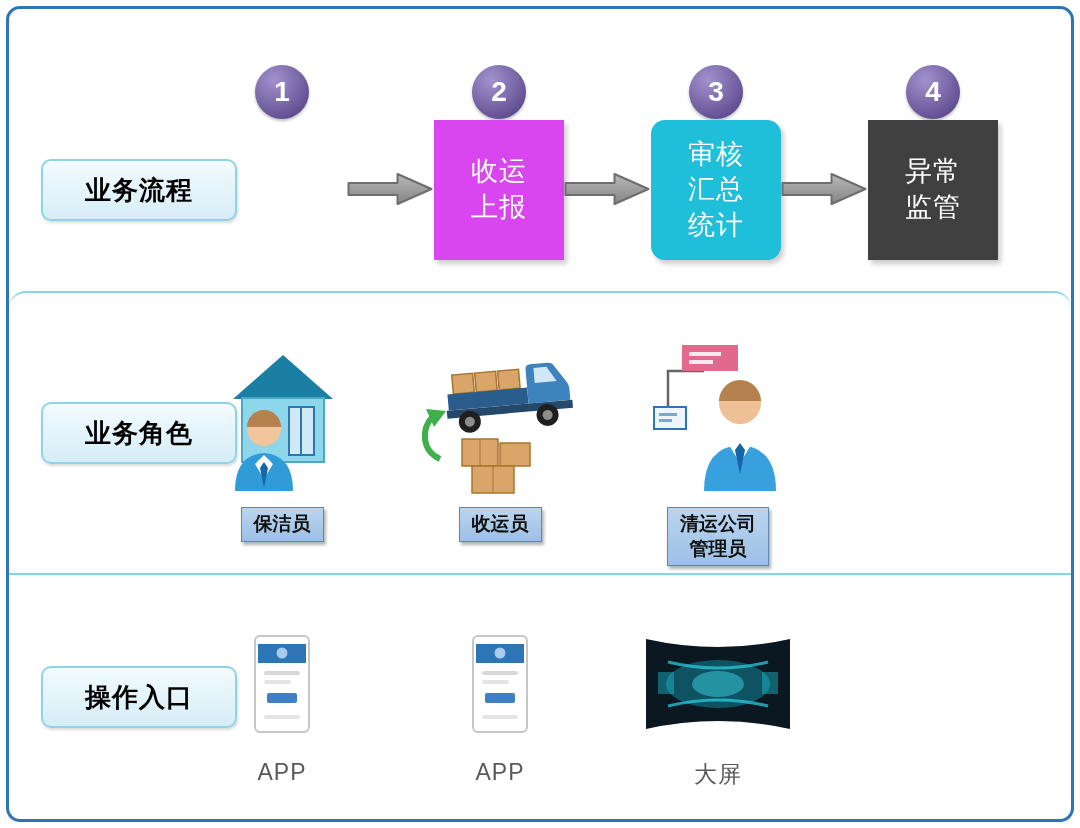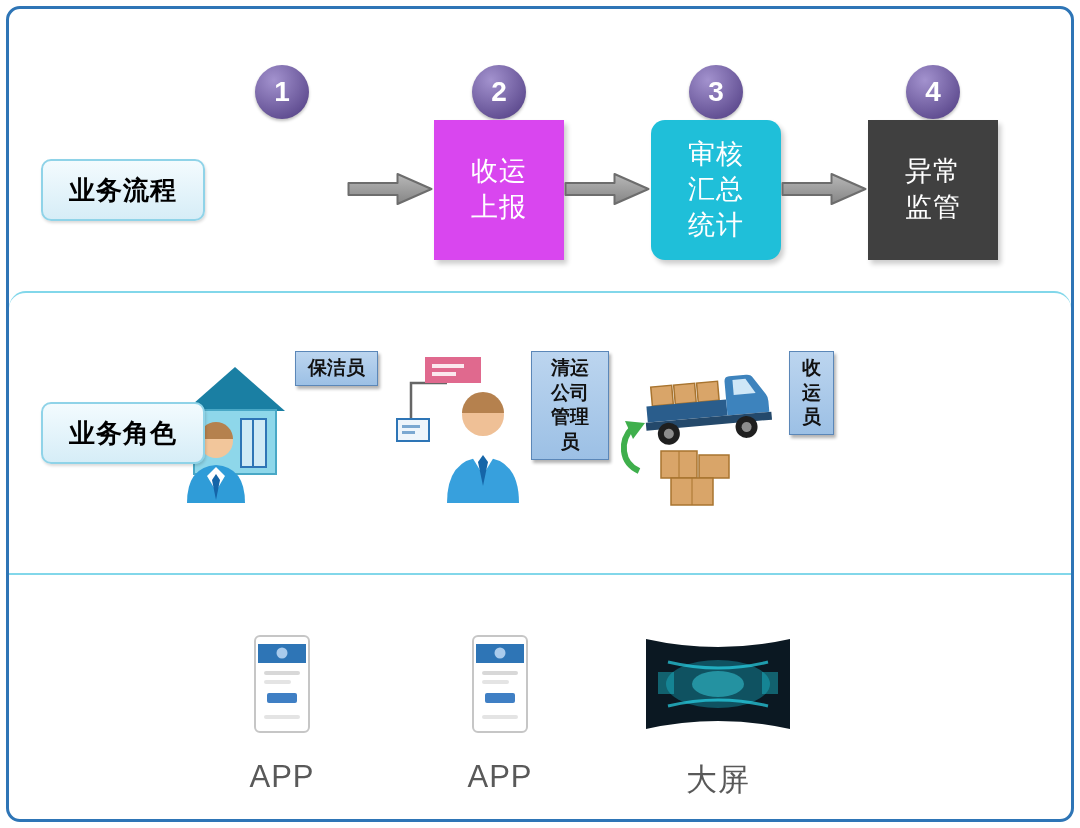--- a/index.html
+++ b/index.html
@@ -8,21 +8,21 @@
     position:absolute; left:6px; top:6px; width:1068px; height:816px;
     border:3px solid #2E75B6; border-radius:14px; background:#fff; overflow:hidden;
     display:flex; flex-direction:column;
   }
   .row { position:relative; }
   .row-process { height:282px; }
   .row-roles   { height:282px; border-top:2px solid #82D7EA;border-radius:17px; }
   .row-entries { flex:1;        border-top:2px solid #82D7EA; }
 
   .row-label {
-    position:absolute; left:32px; width:164px; height:62px;
+    position:absolute; left:32px; width:196px; height:62px;
     display:flex; align-items:center; justify-content:center;
     background:linear-gradient(180deg,#f3fbfe 0%,#d6edf7 100%);
     border:2px solid #8FD3E8; border-radius:10px;
     font-size:26px; font-weight:bold; color:#000;
     box-shadow:1px 2px 3px rgba(0,0,0,.15); letter-spacing:1px;
   }
   .row-process .row-label { top:150px; }
   .row-roles .row-label, .row-entries .row-label { top:50%; transform:translateY(-50%); }
 
   
@@ -39,34 +39,34 @@
   .step-box {
     width:130px; height:140px; margin-top:1px;
     display:flex; align-items:center; justify-content:center;
     color:#fff; font-size:27px; line-height:1.32; text-align:center;
     white-space:pre-line; box-shadow:3px 4px 5px rgba(0,0,0,.2); letter-spacing:1px;
   }
   .arrow { width:87px; height:36px; margin-top:106px; flex:none; }
 
   
   .roles-content, .entries-content { margin-left:164px; display:flex; }
-  .role-col { width:218px; display:flex; flex-direction:row; align-items:flex-start; padding-top:52px; }
+  .role-col { width:218px; display:flex; flex-direction:column; align-items:center; padding-top:40px; }
   .role-icon-wrap { height:168px; display:flex; align-items:center; justify-content:center; }
   .role-label {
     margin-top:6px; padding:4px 12px; min-height:30px;
     background:linear-gradient(180deg,#bcd5ef 0%,#9cc0e5 100%);
     border:1px solid #5B87B8; color:#111;
     font-size:19px; line-height:1.3; text-align:center; white-space:pre-line;
     box-shadow:2px 3px 3px rgba(0,0,0,.3); font-weight:bold;
   }
 
   
   .entry-col { width:218px; display:flex; flex-direction:column; align-items:center; padding-top:50px; }
   .entry-icon-wrap { height:118px; display:flex; align-items:center; justify-content:center; }
-  .entry-label { margin-top:16px; font-size:31px; color:#595959; letter-spacing:1px; }
+  .entry-label { margin-top:16px; font-size:23px; color:#595959; letter-spacing:1px; }
 </style>
 </head>
 <body>
 
 <div class="panel">
 
   <section class="row row-process">
     <div class="row-label">业务流程</div>
 
     <div class="process-content">
@@ -128,41 +128,20 @@
             <rect x="68" y="66" width="25" height="48" fill="#cfeaf6" stroke="#2e75b6" stroke-width="2"></rect>
             <line x1="80" y1="66" x2="80" y2="114" stroke="#2e75b6" stroke-width="2"></line>
             <path d="M14,150 q0,-36 29,-38 q29,2 29,38 z" fill="#2f9cd8"></path>
             <circle cx="43" cy="88" r="17" fill="#f2c69b"></circle>
             <path d="M26,86 A17,17 0 0 1 60,86 Z" fill="#b5814e"></path>
             <path d="M43,114 l-9,9 9,15 9,-15 z" fill="#ffffff"></path>
             <path d="M43,121 l-4,6 4,20 4,-20 z" fill="#1565a8"></path>
           </svg>
         </div>
         <div class="role-label">保洁员</div>
-      </div>
-
-      <div class="role-col">
-        <div class="role-icon-wrap" aria-label="company-manager-icon">
-          <svg width="140" height="152" viewBox="0 0 140 152">
-            <path d="M56,30 L20,30 L20,66" stroke="#666" stroke-width="2.5" fill="none"></path>
-            <rect x="34" y="4" width="56" height="26" fill="#e0698e"></rect>
-            <rect x="41" y="11" width="32" height="4" fill="#ffffff" opacity="0.85"></rect>
-            <rect x="41" y="19" width="24" height="4" fill="#ffffff" opacity="0.85"></rect>
-            <rect x="6" y="66" width="32" height="22" fill="#eef5fb" stroke="#2e75b6" stroke-width="2"></rect>
-            <rect x="11" y="72" width="18" height="3" fill="#2e75b6" opacity="0.6"></rect>
-            <rect x="11" y="78" width="13" height="3" fill="#2e75b6" opacity="0.6"></rect>
-            <path d="M56,150 q0,-44 36,-46 q36,2 36,46 z" fill="#37a0dd"></path>
-            <circle cx="92" cy="62" r="21" fill="#efc096"></circle>
-            <path d="M71,60 A21,21 0 0 1 113,60 Z" fill="#b5814e"></path>
-            <path d="M92,94 l-11,10 11,18 11,-18 z" fill="#ffffff"></path>
-            <path d="M92,102 l-5,7 5,24 5,-24 z" fill="#1565a8"></path>
-          </svg>
-        </div>
-        <div class="role-label">清运公司
-管理员</div>
       </div>
 
       <div class="role-col">
         <div class="role-icon-wrap" aria-label="truck-collector-icon">
           <svg width="180" height="156" viewBox="0 0 180 156">
             <g transform="rotate(-5 90 60)">
               <g fill="#d9a569" stroke="#a8742f" stroke-width="1.5">
                 <rect x="44" y="32" width="21" height="19"></rect>
                 <rect x="67" y="32" width="21" height="19"></rect>
                 <rect x="90" y="32" width="21" height="19"></rect>
@@ -185,25 +164,47 @@
             </g>
             <g stroke="#a8742f" stroke-width="1">
               <line x1="70" y1="100" x2="70" y2="127"></line>
                 <line x1="83" y1="127" x2="83" y2="154"></line>
             </g>
           </svg>
         </div>
         <div class="role-label">收运员</div>
       </div>
 
+      <div class="role-col">
+        <div class="role-icon-wrap" aria-label="company-manager-icon">
+          <svg width="140" height="152" viewBox="0 0 140 152">
+            <path d="M56,30 L20,30 L20,66" stroke="#666" stroke-width="2.5" fill="none"></path>
+            <rect x="34" y="4" width="56" height="26" fill="#e0698e"></rect>
+            <rect x="41" y="11" width="32" height="4" fill="#ffffff" opacity="0.85"></rect>
+            <rect x="41" y="19" width="24" height="4" fill="#ffffff" opacity="0.85"></rect>
+            <rect x="6" y="66" width="32" height="22" fill="#eef5fb" stroke="#2e75b6" stroke-width="2"></rect>
+            <rect x="11" y="72" width="18" height="3" fill="#2e75b6" opacity="0.6"></rect>
+            <rect x="11" y="78" width="13" height="3" fill="#2e75b6" opacity="0.6"></rect>
+            <path d="M56,150 q0,-44 36,-46 q36,2 36,46 z" fill="#37a0dd"></path>
+            <circle cx="92" cy="62" r="21" fill="#efc096"></circle>
+            <path d="M71,60 A21,21 0 0 1 113,60 Z" fill="#b5814e"></path>
+            <path d="M92,94 l-11,10 11,18 11,-18 z" fill="#ffffff"></path>
+            <path d="M92,102 l-5,7 5,24 5,-24 z" fill="#1565a8"></path>
+          </svg>
+        </div>
+        <div class="role-label">清运公司
+管理员</div>
+      </div>
+
 
     </div>
   </section>
 
   <section class="row row-entries">
+    <div class="row-label">操作入口</div>
 
     <div class="entries-content">
 
       <div class="entry-col">
         <div class="entry-icon-wrap" aria-label="mobile-app-icon">
           <svg width="56" height="98" viewBox="0 0 56 98">
             <rect x="1" y="1" width="54" height="96" rx="5" fill="#ffffff" stroke="#c6c6c6" stroke-width="2"></rect>
             <rect x="4" y="9" width="48" height="19" fill="#2e75b6"></rect>
             <circle cx="28" cy="18" r="5.5" fill="#a9cbec"></circle>
             <rect x="10" y="36" width="36" height="4" rx="2" fill="#d8d8d8"></rect>

